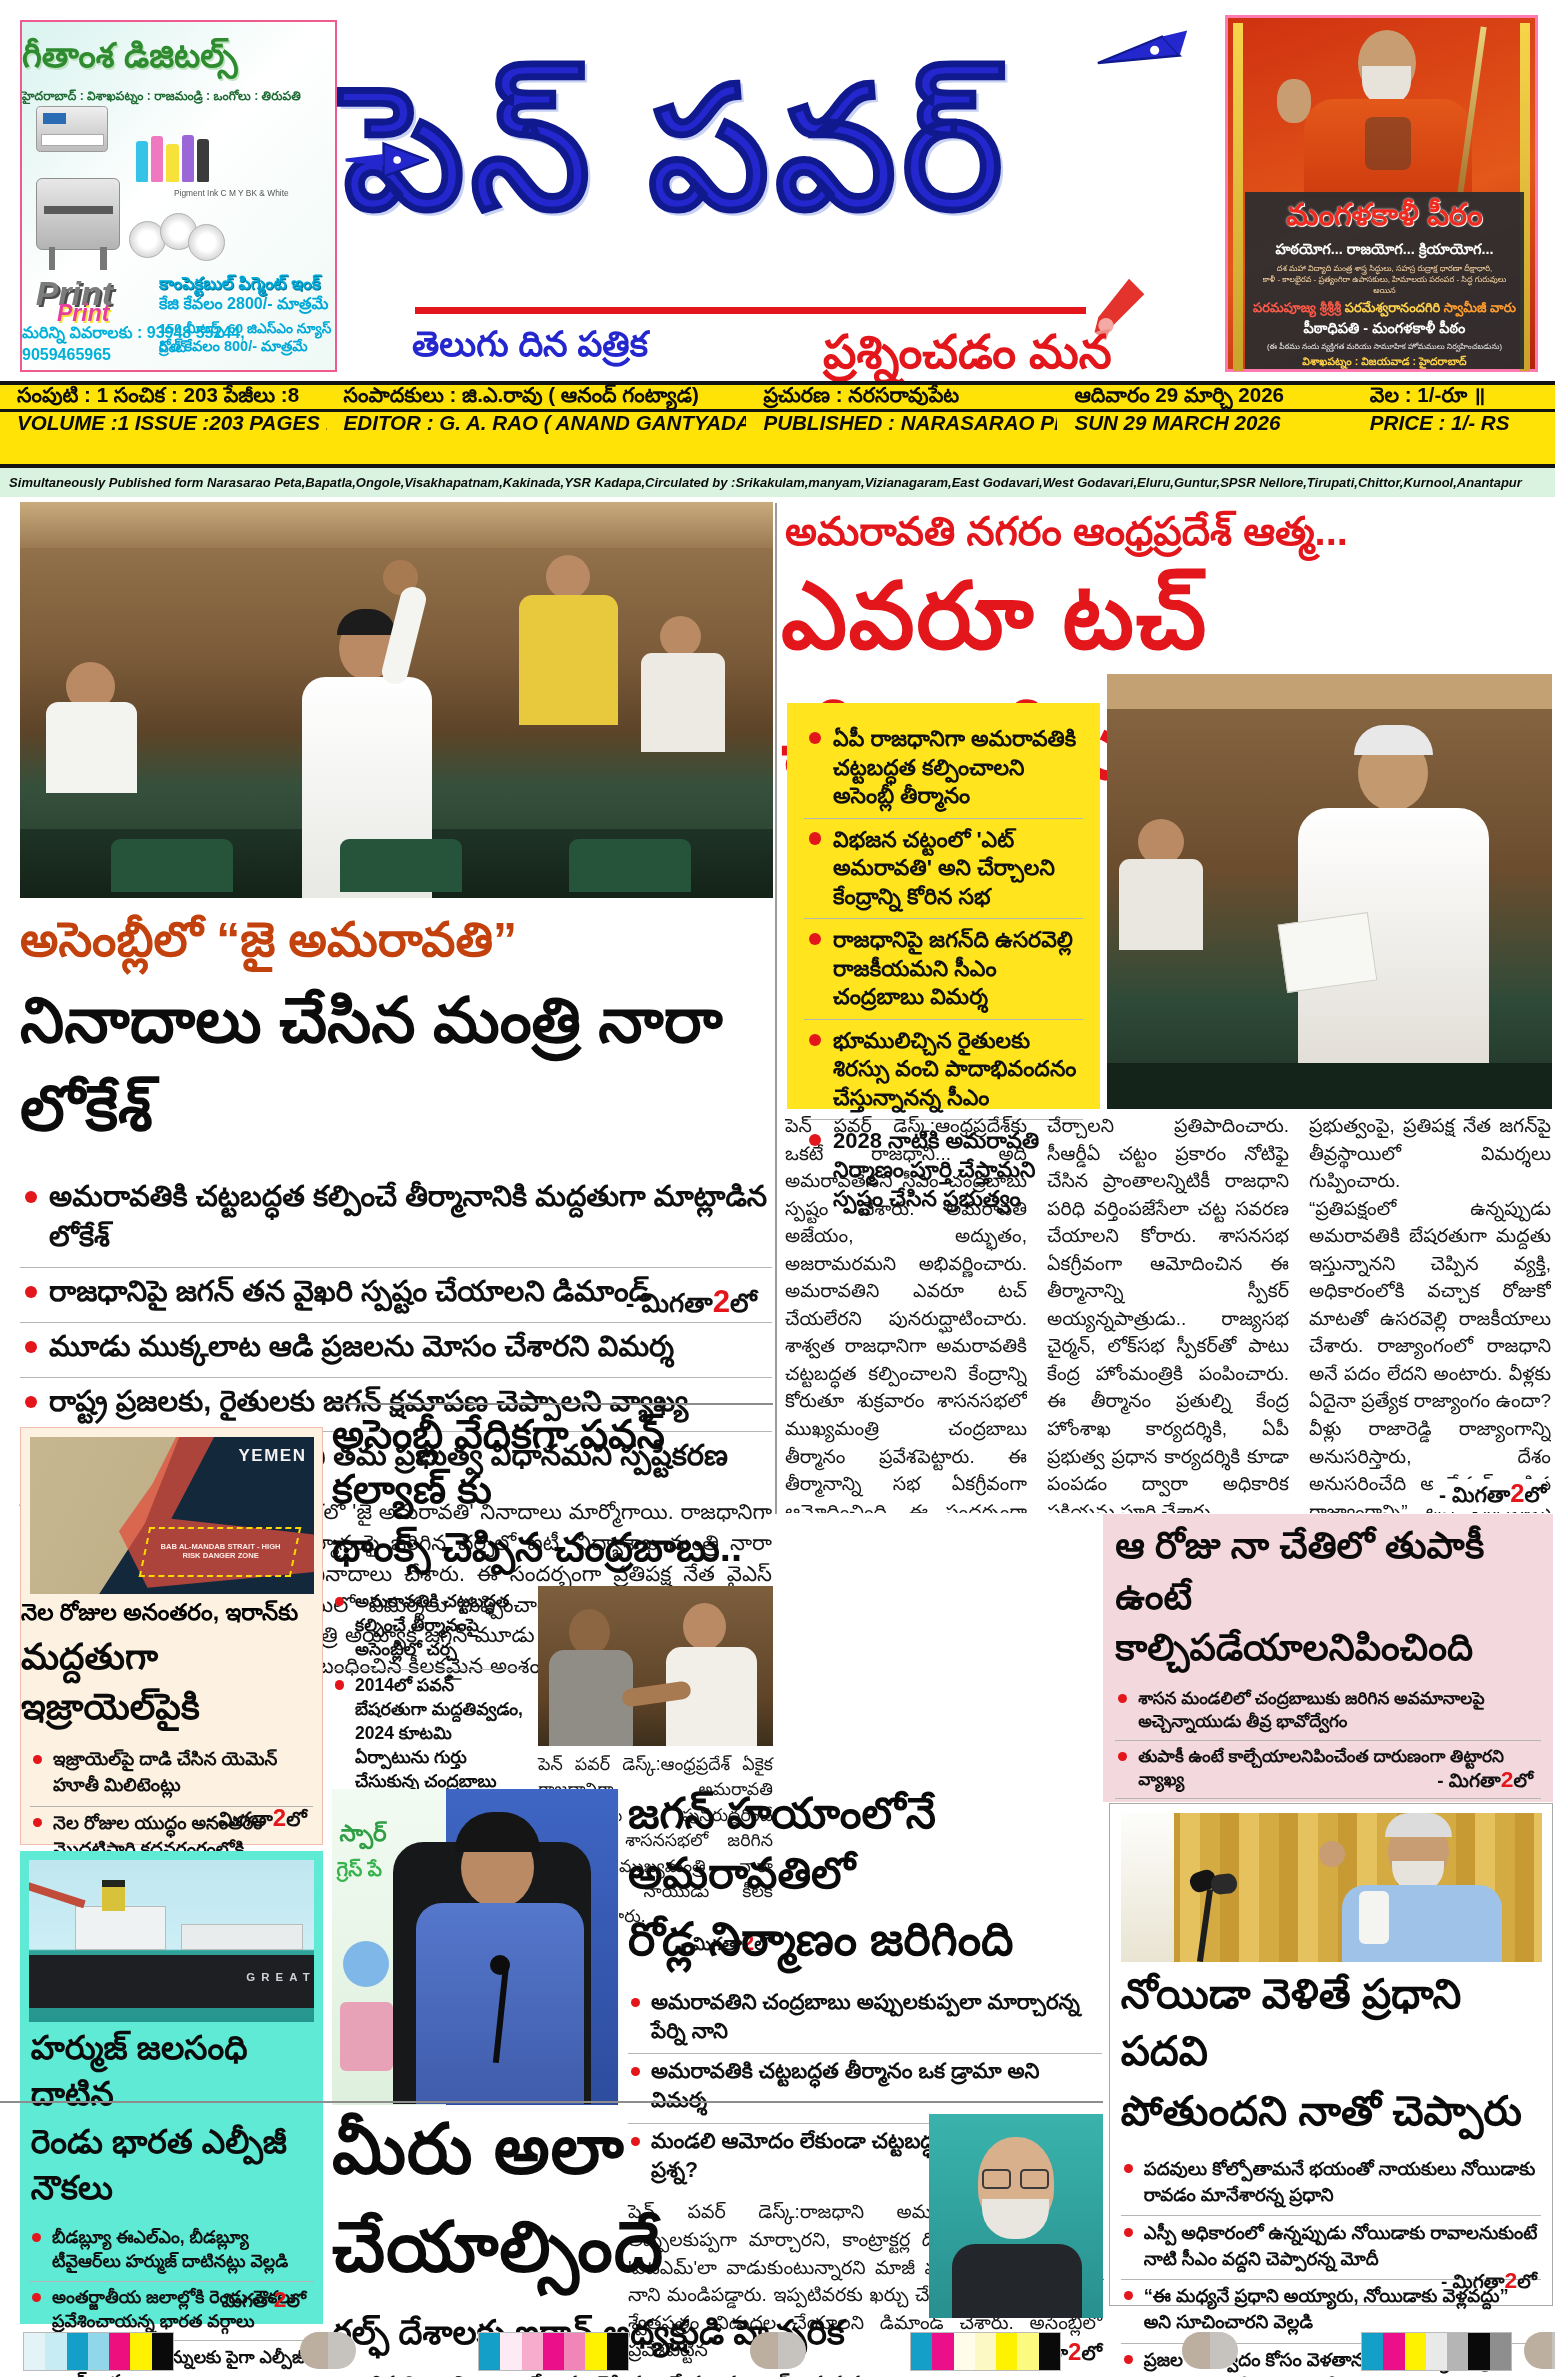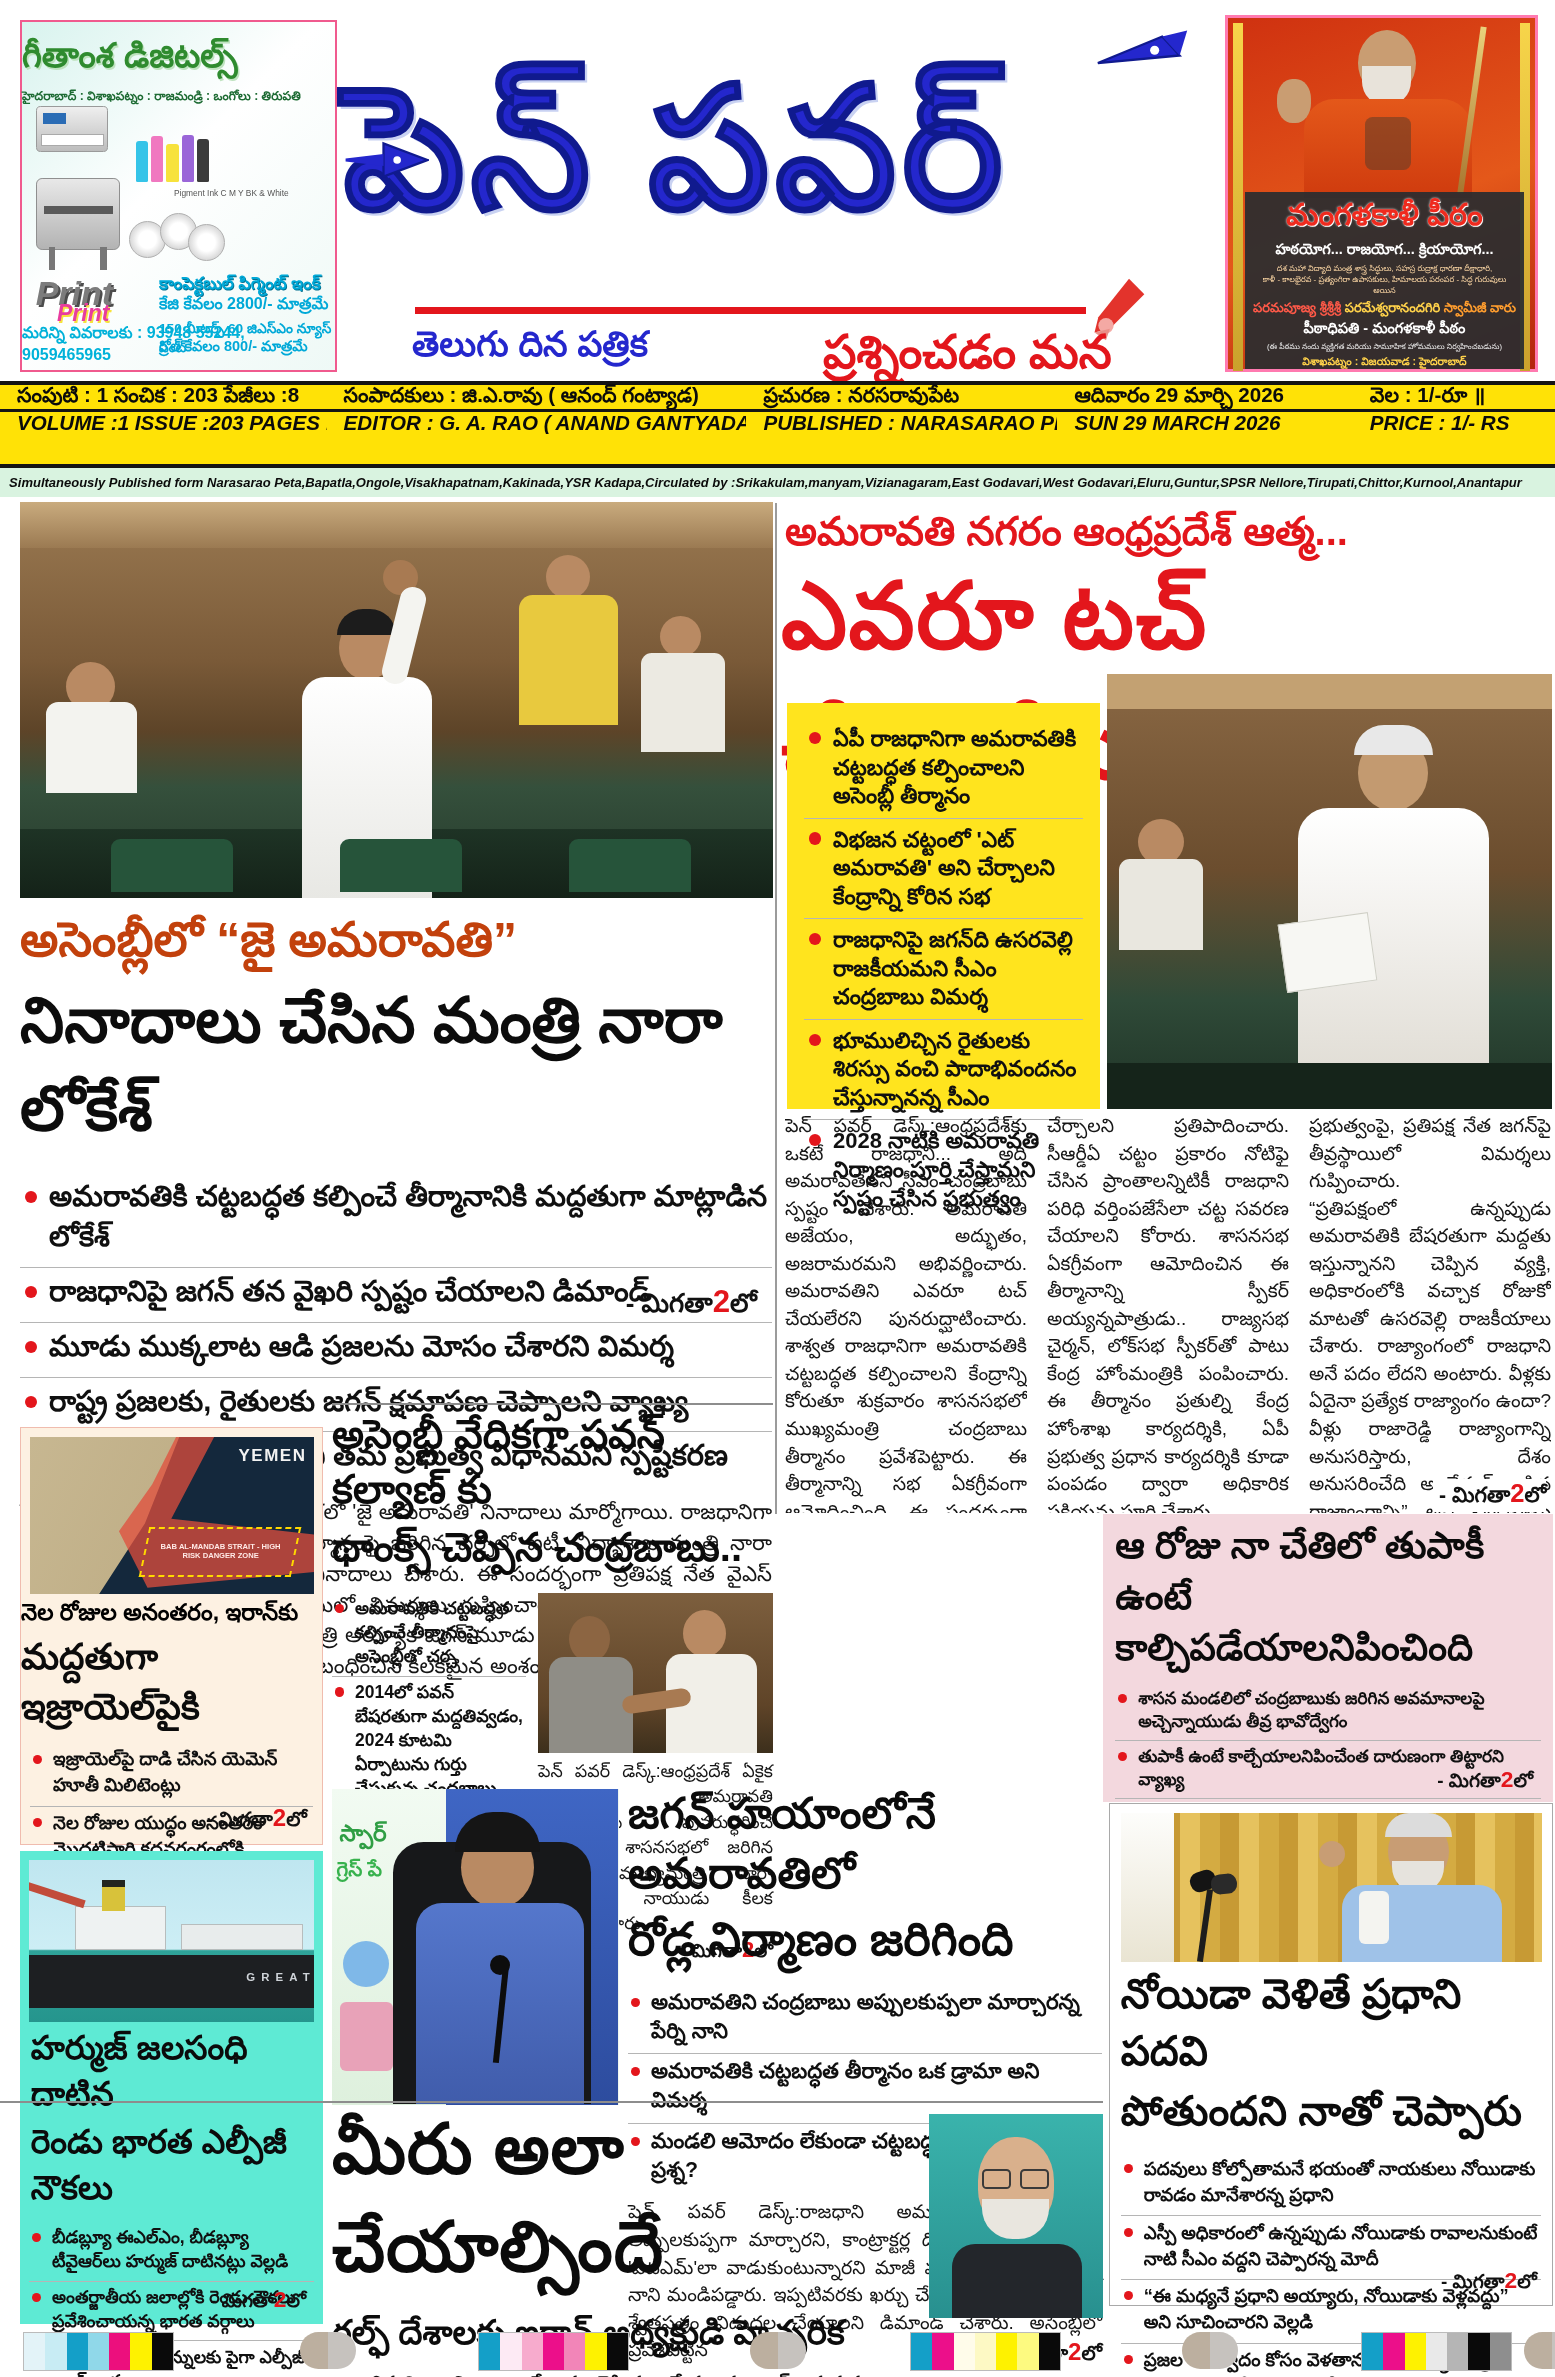--- a/index.html
+++ b/index.html
@@ -260,21 +260,21 @@
     </ul>
     <span class="more abs" style="right:15.2px;bottom:7.6px;font-size:20px">
       <span>- మిగతా</span><span class="n">2</span><span>లో</span>
     </span>
   </div>
 
   <div class="rule-h" style="left:332px;top:1403px;width:441px"></div>
   <div class="abs" style="left:332px;top:1412px;width:441px;height:364px">
     <div style="font-size:40px;font-weight:800">అసెంబ్లీ వేదికగా పవన్ కల్యాణ్ కు</div>
     <div style="font-size:40px;font-weight:800;margin-top:3px">థాంక్స్ చెప్పిన చంద్రబాబు..</div>
-    <div style="display:flex;gap:12px;margin-top:13px">
+    <div style="display:flex;gap:12px;margin-top:6px">
       <ul class="bl sm" style="font-size:17.5px;width:195px">
         <li>అమరావతికి చట్టబద్ధత కల్పించే తీర్మానంపై అసెంబ్లీలో చర్చ</li>
         <li>2014లో పవన్ బేషరతుగా మద్దతివ్వడం, 2024 కూటమి ఏర్పాటును గుర్తు చేసుకున్న చంద్రబాబు</li>
         <li>94 శాతం స్ట్రైక్ రేట్‌తో కూటమికి వచ్చిన తీర్పు చారిత్రకమన్న సీఎం</li>
         <li>మూడు రాజధానుల పేరుతో వైసీపీ రాష్ట్రానికి తీరని ద్రోహం చేసిందని విమర్శలు</li>
         <li>అమరావతి పనులను పున:ప్రారంభించామని వెల్లడి</li>
       </ul>
       <div style="width:235px">
         <div class="photo" style="position:relative;width:235px;height:160px;background:linear-gradient(#7d5f3e,#5f4428 70%,#3c2f1c)">
           <div class="abs" style="left:30.5px;top:23px;width:41px;height:46px;border-radius:50%;background:#8c6542"></div>

